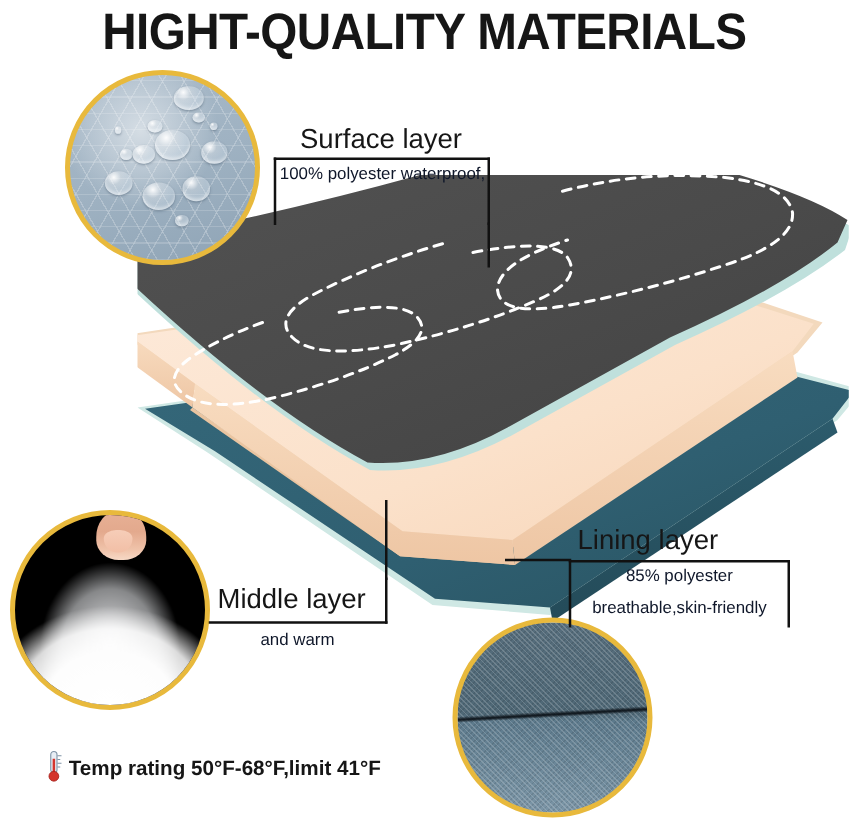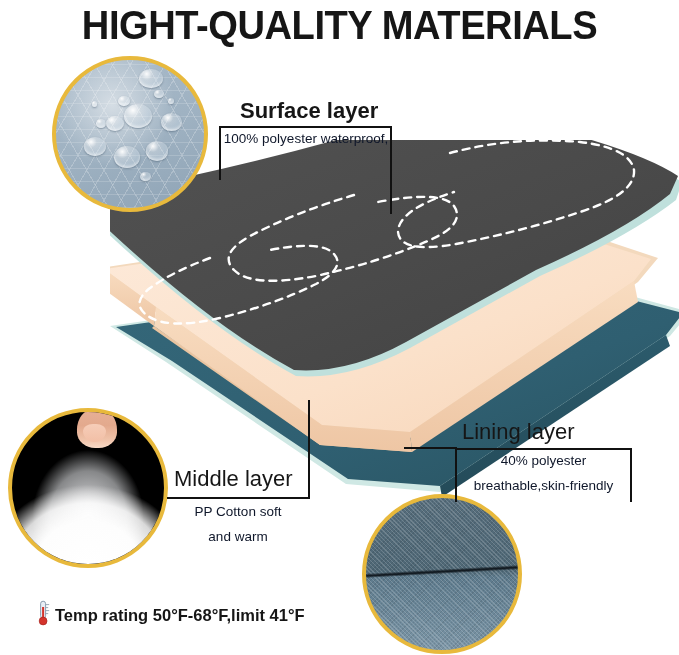--- a/index.html
+++ b/index.html
@@ -141,21 +141,21 @@
   }
   .callout-body {
     position: absolute;
     font-size: 13.5px;
     line-height: 1.85;
     color: #0f172a;
     text-align: center;
     white-space: nowrap;
   }
 
-  #callout-surface-title { left: 240px; top: 98px; font-weight: bold; }
+  #callout-surface-title { left: 240px; top: 98px; }
   #callout-surface-box {
     position: absolute;
     left: 219px;
     top: 126px;
     width: 173px;
     height: 54px;
     border-left: 2px solid #111;
     border-top: 2px solid #111;
     border-right: 2px solid #111;
     box-sizing: border-box;
@@ -338,29 +338,28 @@
 <div class="callout-title" id="callout-surface-title">Surface layer</div>
 <div id="callout-surface-box"></div>
 <div class="callout-body" id="callout-surface-body">
   <div>100% polyester waterproof,</div>
 </div>
 <div id="leader-surface"></div>
 
 <div id="callout-middle-box"></div>
 <div class="callout-title" id="callout-middle-title">Middle layer</div>
 <div class="callout-body" id="callout-middle-body">
-  <div>PP Cotton  soft</div>
   <div>and warm</div>
 </div>
 <div id="leader-middle"></div>
 
 <div class="callout-title" id="callout-lining-title">Lining layer</div>
 <div id="callout-lining-box"></div>
 <div class="callout-body" id="callout-lining-body">
-  <div>40% polyester</div>
+  <div>85% polyester</div>
   <div>breathable,skin-friendly</div>
 </div>
 <div id="leader-lining"></div>
 
 <div id="temp-rating">
   <span>
     <svg width="16" height="26" viewBox="0 0 16 26" xmlns="http://www.w3.org/2000/svg">
       <rect x="4.6" y="1.2" width="5" height="17" rx="2.5" fill="#e8eef5" stroke="#7f93a6" stroke-width="0.9"></rect>
       <rect x="6.1" y="7" width="2" height="12" fill="#d4342c"></rect>
       <circle cx="7.1" cy="21" r="3.9" fill="#d4342c" stroke="#a8251f" stroke-width="0.7"></circle>

